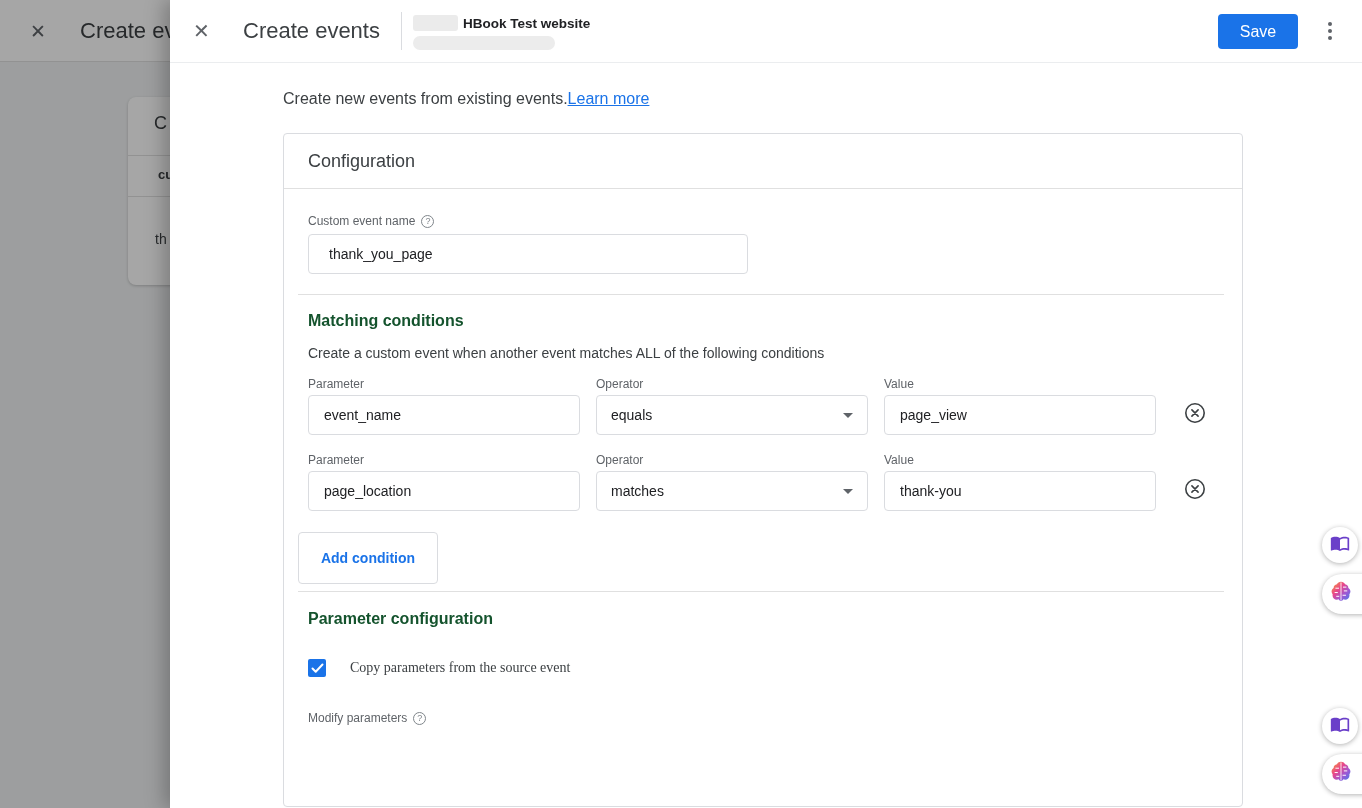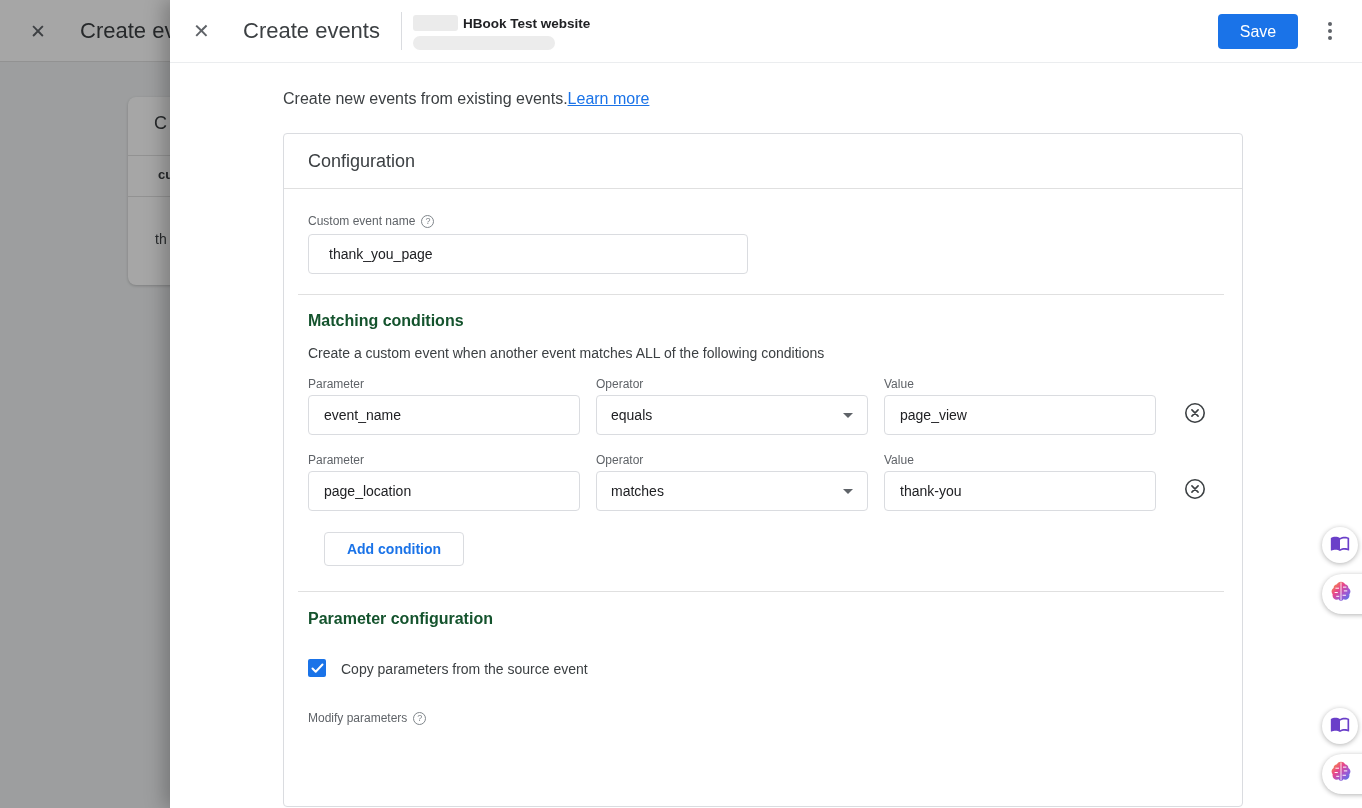--- a/index.html
+++ b/index.html
@@ -55,24 +55,24 @@
 
   .cond-row { position:absolute; left:24px; width:912px; }
   .cond-grid { display:flex; gap:16px; }
   .col { width:272px; display:flex; flex-direction:column; }
   .col .field-label { margin-bottom:4px; }
   .select-box { height:40px; border:1px solid #dadce0; border-radius:4px; padding:0 14px; font-size:14px; color:#202124; display:flex; align-items:center; justify-content:space-between; cursor:pointer; background:#fff; }
   .caret { width:0; height:0; border-left:5px solid transparent; border-right:5px solid transparent; border-top:5px solid #5f6368; }
   .remove-btn { position:absolute; left:875px; top:24px; width:24px; height:24px; background:none; border:none; cursor:pointer; padding:0; }
 
   .outline-btn { border:1px solid #dadce0; border-radius:4px; background:#fff; color:#1a73e8; font-size:14px; font-weight:bold; font-family:inherit; cursor:pointer; }
-  .add-cond { position:absolute; left:40px; top:398px; width:140px; height:34px; }
+  .add-cond { position:absolute; left:14px; top:398px; width:140px; height:52px; }
   .add-mod { position:absolute; left:24px; top:615px; width:162px; height:34px; }
 
-  .copy-row { position:absolute; left:24px; top:525px; display:flex; align-items:flex-end; gap:15px; }
+  .copy-row { position:absolute; left:24px; top:525px; display:flex; align-items:center; gap:24px;font-family:Liberation Serif, serif; }
   .checkbox { width:18px; height:18px; background:#1a73e8; border-radius:2px; display:flex; align-items:center; justify-content:center; cursor:pointer; }
   .copy-label { font-size:14px; color:#3c4043; }
   .lbl-modify { position:absolute; left:24px; top:577px; }
 
   
   .fab { position:absolute; z-index:3; background:#fff; display:flex; align-items:center; justify-content:center; box-shadow:0 1px 5px rgba(0,0,0,.3); cursor:pointer; }
   .fab-circle { left:1322px; width:36px; height:36px; border-radius:50%; }
   .fab-pill { left:1322px; width:46px; height:40px; border-radius:20px 0 0 20px; justify-content:flex-start; padding-left:6px; }
 </style>
 </head>

